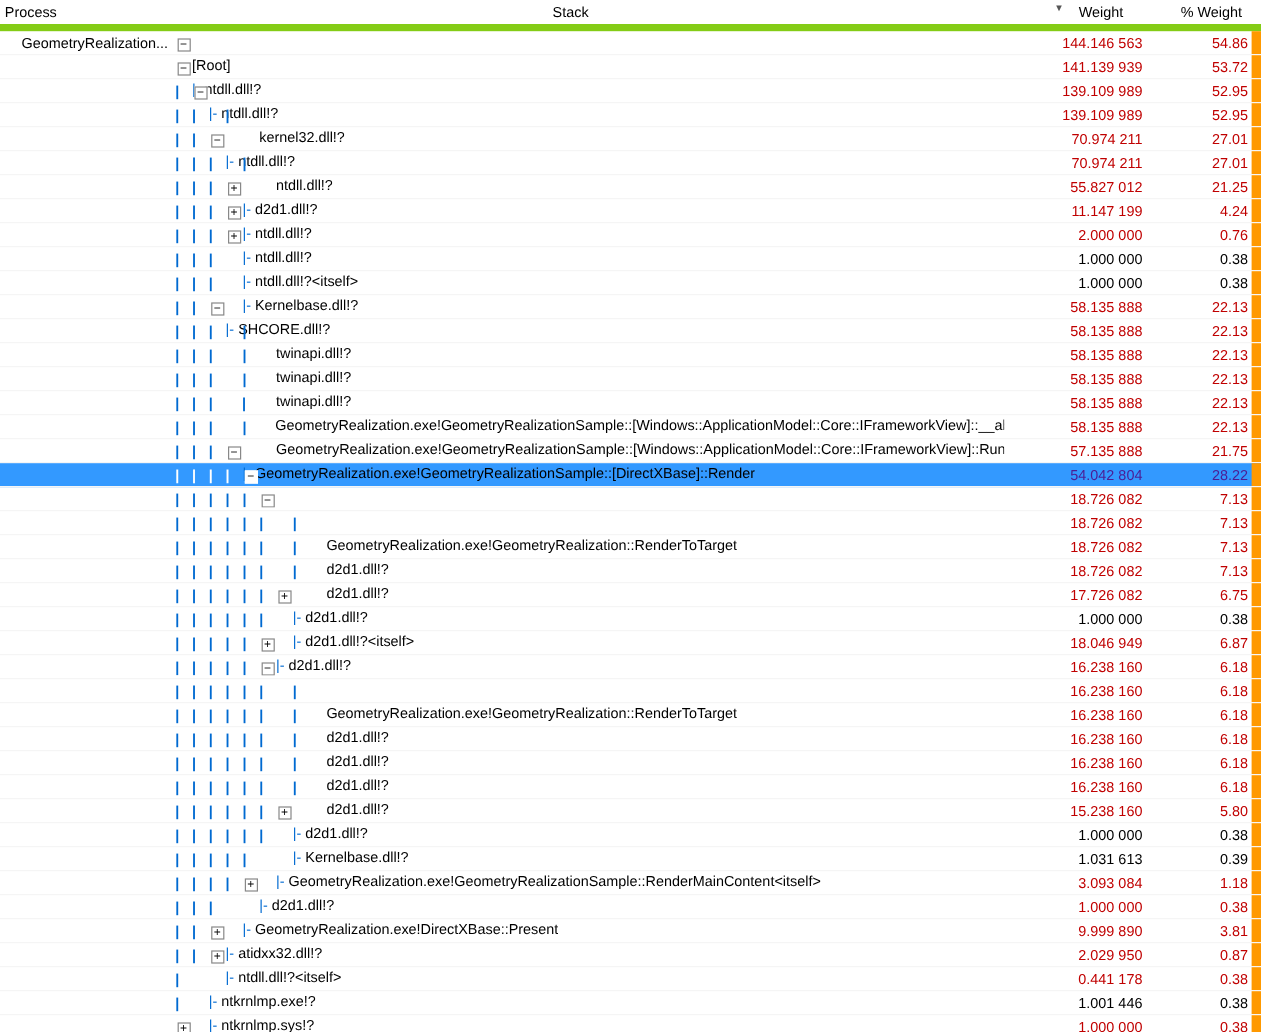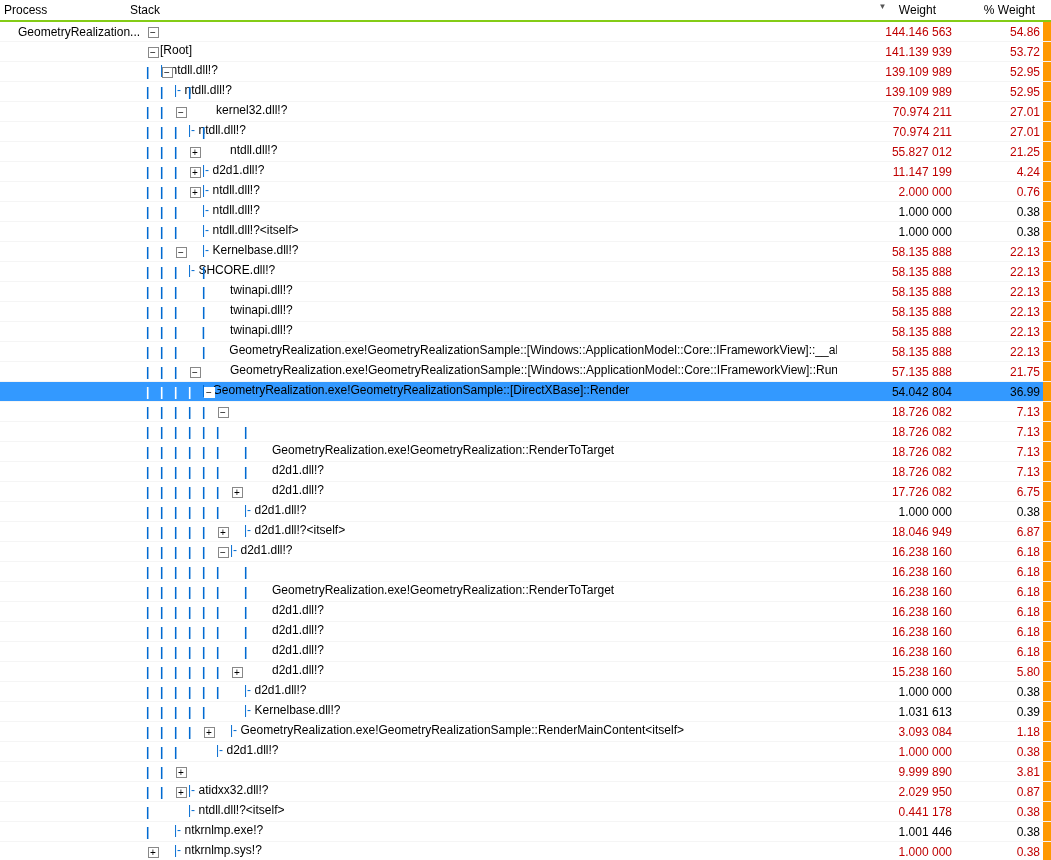--- a/index.html
+++ b/index.html
@@ -1,24 +1,24 @@
 <!DOCTYPE html>
 <html><head>
 <meta charset="utf-8">
 <style>
   html,body{margin:0;padding:0;font-family:"Segoe UI",Tahoma,sans-serif;font-size:12px;background:#fff;color:#000;width:1051px;}
-  .header{display:flex;border-bottom:2px solid #84cc16;height:20px;align-items:center;background:#fff;}
+  .header{display:flex;border-bottom:6px solid #84cc16;height:20px;align-items:center;background:#fff;}
   .header .h-process{width:139px;padding-left:4px;}
-  .header .h-stack{flex:0 0 691px;padding-left:3px;}
+  .header .h-stack{flex:0 0 691px;padding-left:3px;text-align:center;}
   .header .h-weight{flex:0 0 115px;text-align:right;padding-right:8px;position:relative;}
   .header .h-pct{flex:0 0 91px;text-align:right;padding-right:8px;}
   .sort-arrow{position:absolute;left:50%;top:-1px;transform:translateX(-50%);font-size:8px;color:#555;}
   .row{display:flex;height:19px;align-items:center;border-bottom:1px solid #f5f5f5;}
   .row.selected{background:#3399ff;color:#fff;}
-  .row.selected .red,.row.selected .black{color:#000000;}
+  .row.selected .red,.row.selected .black{color:#4c1d95;}
   .c-process{width:139px;padding-left:4px;overflow:hidden;white-space:nowrap;text-overflow:ellipsis;}
   .exp-box{display:inline-block;width:9px;height:9px;border:1px solid #888;line-height:9px;font-size:10px;text-align:center;background:#fff;color:#000;}
   .row.selected .exp-box{background:#fff;color:#000;border-color:#fff;}
   .c-stack{flex:0 0 674px;overflow:hidden;white-space:nowrap;display:flex;align-items:center;}
   .indent-pipe{display:inline-block;width:14px;text-align:left;color:#006ad1;font-weight:bold;flex:0 0 14px;}
   .row.selected .indent-pipe{color:#fff;}
   .c-weight{flex:0 0 115px;text-align:right;padding-right:8px;font-variant-numeric:tabular-nums;}
   .c-pct{flex:0 0 80px;text-align:right;padding-right:3px;font-variant-numeric:tabular-nums;}
   .c-bar{flex:0 0 8px;height:19px;}
   .c-bar.on{background:#ff9900;}
@@ -279,21 +279,21 @@
       <div class="c-process" style="padding-left: 18px;"></div>
       <div class="c-stack" style="flex: 0 0 691px;">
         <span class="indent-pipe">|</span>
         <span class="indent-pipe">|</span>
         <span class="indent-pipe">|</span>
         <span class="indent-pipe">|</span>
         <span style="display: inline-block; width: 14px; text-align: center;"><span class="exp-box">−</span></span>
         <span class="stack-text"><span style="color: rgb(255, 255, 255);">|- </span><span>GeometryRealization.exe!GeometryRealizationSample::RenderMainContent</span></span>
       </div>
       <div class="c-weight red">54.042 804</div>
-      <div class="c-pct red">36.99</div>
+      <div class="c-pct red">28.22</div>
       <div class="c-bar on"></div>
     </div>
     <div class="row">
       <div class="c-process" style="padding-left: 18px;"></div>
       <div class="c-stack" style="flex: 0 0 691px;">
         <span class="indent-pipe">|</span>
         <span class="indent-pipe">|</span>
         <span class="indent-pipe">|</span>
         <span class="indent-pipe">|</span>
         <span class="indent-pipe">|</span>
@@ -569,20 +569,21 @@
       <div class="c-pct red">1.18</div>
       <div class="c-bar on"></div>
     </div>
     <div class="row">
       <div class="c-process" style="padding-left: 18px;"></div>
       <div class="c-stack" style="flex: 0 0 691px;">
         <span class="indent-pipe">|</span>
         <span class="indent-pipe">|</span>
         <span class="indent-pipe">|</span>
         <span style="display: inline-block; width: 14px; text-align: center;"></span>
+        <span class="stack-text"><span style="color: rgb(0, 106, 209);">|- </span><span>GeometryRealization.exe!DirectXBase::Present</span></span>
       </div>
       <div class="c-weight red">1.000 000</div>
       <div class="c-pct red">0.38</div>
       <div class="c-bar on"></div>
     </div>
     <div class="row">
       <div class="c-process" style="padding-left: 18px;"></div>
       <div class="c-stack" style="flex: 0 0 691px;">
         <span class="indent-pipe">|</span>
         <span class="indent-pipe">|</span>

